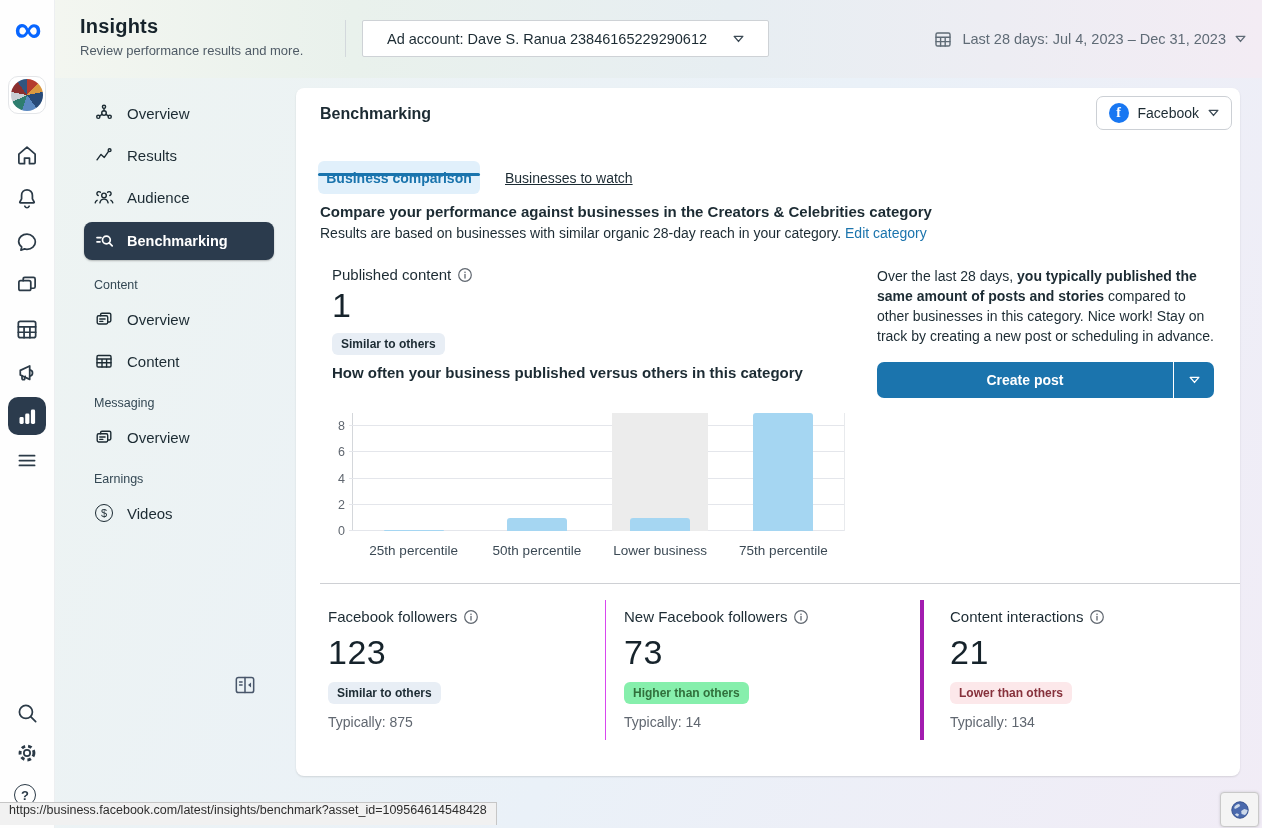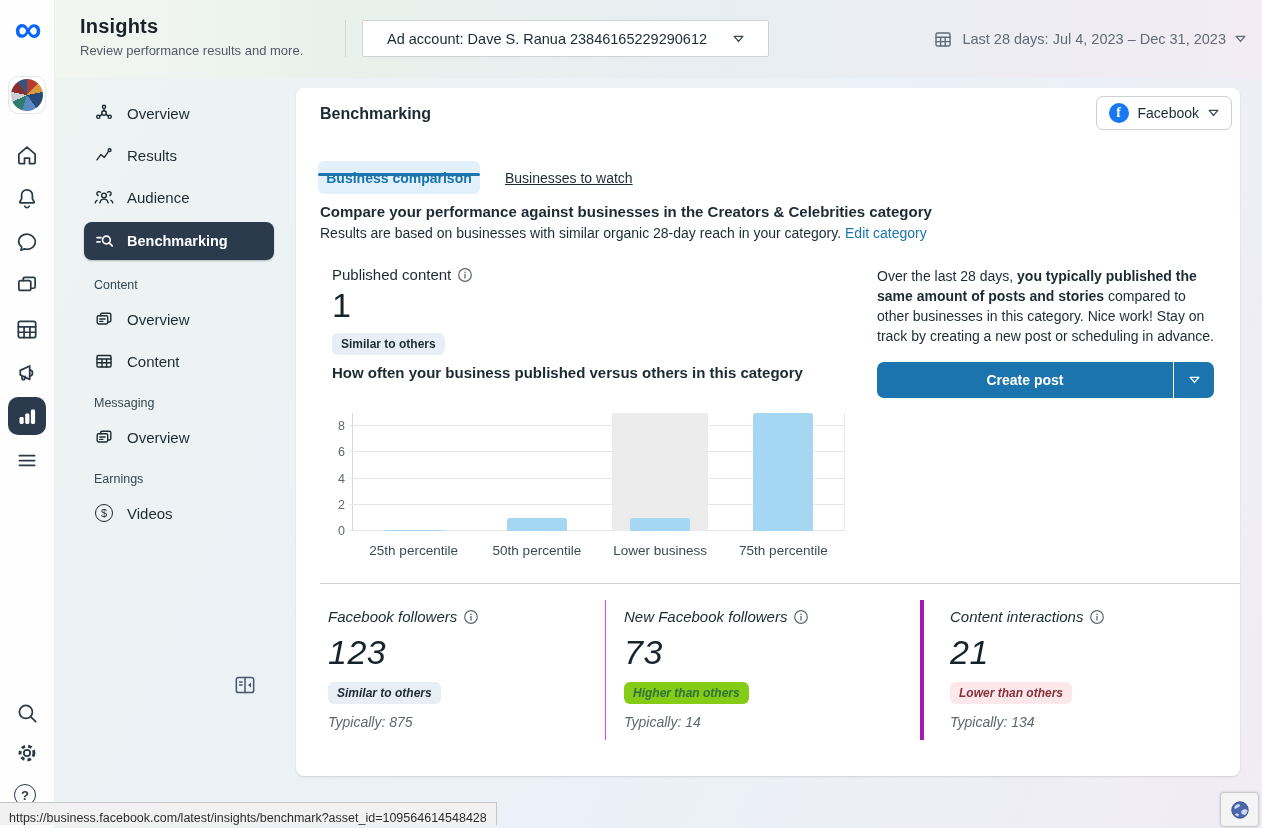--- a/index.html
+++ b/index.html
@@ -64,21 +64,21 @@
   .tab-underline { position:absolute; left:22px; top:85px; width:162px; height:3px; background:#1a74ad; border-radius:2px; }
   .tab-plain { margin-left:25px; font-size:14px; color:#1c2b33; cursor:pointer;text-decoration:underline; }
   .compare-heading { position:absolute; left:24px; top:115px; font-size:15px; font-weight:bold; }
   .compare-sub { position:absolute; left:24px; top:137px; font-size:14px; color:#1c2b33; }
   .link { color:#1b74ad; cursor:pointer; }
 
   .metric-label { font-size:15px; color:#1c2b33; display:flex; align-items:center; gap:6px; }
   .metric-value { font-size:34px; font-weight:400; color:#16232b; letter-spacing:.5px; }
   .pill { display:inline-block; font-size:12px; font-weight:bold; padding:4px 9px; border-radius:6px; }
   .pill.neutral { background:#e8eef5; color:#1c2b33; }
-  .pill.positive { background:#84cc16; color:#31703c; }
+  .pill.positive { background:#86efac; color:#31703c; }
   .pill.negative { background:#fce8ea; color:#86313b; }
 
   .published-label { position:absolute; left:36px; top:178px; }
   .published-value { position:absolute; left:36px; top:198px; }
   .published-badge { position:absolute; left:36px; top:245px; }
   .chart-title { position:absolute; left:36px; top:276px; font-size:15px; font-weight:bold; }
 
   
   .chart { position:absolute; left:36px; top:325px; width:513px; height:145px; }
   .chart-yaxis { position:absolute; left:0; top:0; bottom:27px; width:16px; }
@@ -99,36 +99,36 @@
   .split-btn { position:absolute; left:581px; top:274px; width:337px; height:36px; display:flex;
     border-radius:7px; overflow:hidden; cursor:pointer; }
   .split-main { flex:1; background:#1b74ad; color:#fff; font-size:14px; font-weight:bold;
     display:flex; align-items:center; justify-content:center; }
   .split-sep { width:1px; background:rgba(255,255,255,.45); }
   .split-caret { width:40px; background:#1b74ad; display:flex; align-items:center; justify-content:center; color:#fff; }
 
   .card-divider { position:absolute; left:24px; top:495px; width:920px; height:1px; background:#ced0d4; }
 
   
-  .stats-row { position:absolute; left:24px; top:512px; width:896px; display:flex;font-style:italic; }
+  .stats-row { position:absolute; left:24px; top:512px; width:896px; display:flex; }
   .stat-col { padding-top:8px; padding-bottom:10px; }
   .stat-col.c0 { width:285px; padding-left:8px; }
   .stat-col.c1 { width:315px; padding-left:18px; border-left:1px solid #d946ef; }
   .stat-col.c2 { width:296px; padding-left:26px; border-left:4px solid #a21caf; }
   .stat-col .metric-label { margin-bottom:8px; }
   .stat-col .metric-value { margin-bottom:10px; }
   .stat-col .pill { margin-bottom:10px; }
   .typical { font-size:14px; color:#606770; }
 
   
   .info-icon { width:16px; height:16px; cursor:pointer; }
 
   
   .status-bar { position:absolute; left:0; bottom:3px; height:23px; background:#f1f1f1;
-    border:1px solid #c6c6c6; border-left:none; display:flex; align-items:flex-end; padding:0 9px;
+    border:1px solid #c6c6c6; border-left:none; display:flex; align-items:flex-start; padding:0 9px;
     font-size:12.5px; color:#2d2d2d; z-index:50; border-bottom:none; }
   .globe-btn { position:absolute; right:3px; bottom:1px; width:39px; height:35px; background:#f4f4f4;
     border:1px solid #c9c9c9; border-radius:4px; display:flex; align-items:center; justify-content:center;
     cursor:pointer; z-index:50; box-shadow:0 0 3px rgba(0,0,0,.15); }
 
   svg { display:block; }
   .stroke-ic { fill:none; stroke:currentColor; stroke-width:1.6; stroke-linecap:round; stroke-linejoin:round; }
   .stroke-thin { fill:none; stroke:currentColor; stroke-width:1.4; stroke-linecap:round; stroke-linejoin:round; }
 </style>
 </head>

